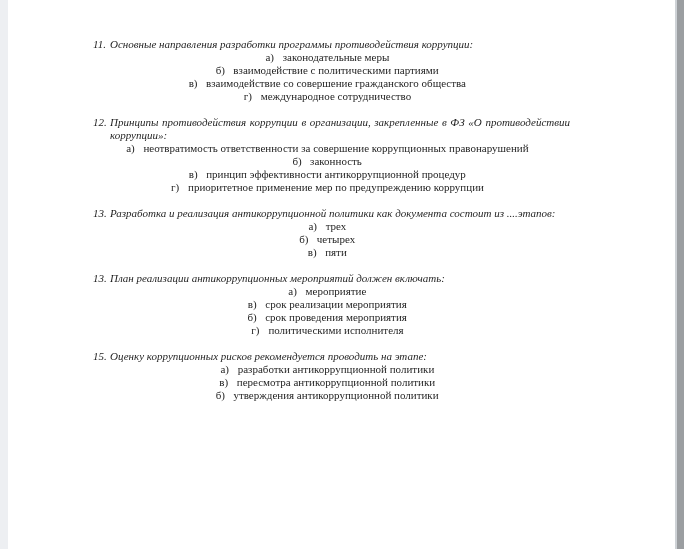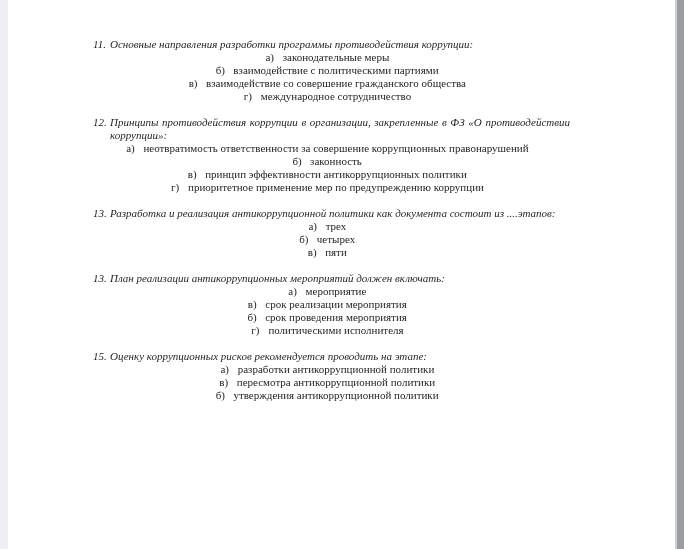--- a/index.html
+++ b/index.html
@@ -67,21 +67,21 @@
     <div class="opt"><span class="opt-letter">г)</span><span>международное сотрудничество</span></div>
   </section>
 
   <section class="q-block">
     <div class="q-head q-head-multi">
       <div class="head-line1"><span class="q-num">12.</span><span>Принципы противодействия коррупции в организации, закрепленные в ФЗ «О противодействии</span></div>
       <div class="head-line2">коррупции»:</div>
     </div>
     <div class="opt"><span class="opt-letter">а)</span><span>неотвратимость ответственности за совершение коррупционных правонарушений</span></div>
     <div class="opt"><span class="opt-letter">б)</span><span>законность</span></div>
-    <div class="opt"><span class="opt-letter">в)</span><span>принцип эффективности антикоррупционных политики</span></div>
+    <div class="opt"><span class="opt-letter">в)</span><span>принцип эффективности антикоррупционной процедур</span></div>
     <div class="opt"><span class="opt-letter">г)</span><span>приоритетное применение мер по предупреждению коррупции</span></div>
   </section>
 
   <section class="q-block">
     <p class="q-head"><span class="q-num">13.</span><span>Разработка и реализация антикоррупционной политики как документа состоит из ....этапов:</span></p>
     <div class="opt"><span class="opt-letter">а)</span><span>трех</span></div>
     <div class="opt"><span class="opt-letter">б)</span><span>четырех</span></div>
     <div class="opt"><span class="opt-letter">в)</span><span>пяти</span></div>
   </section>
 

